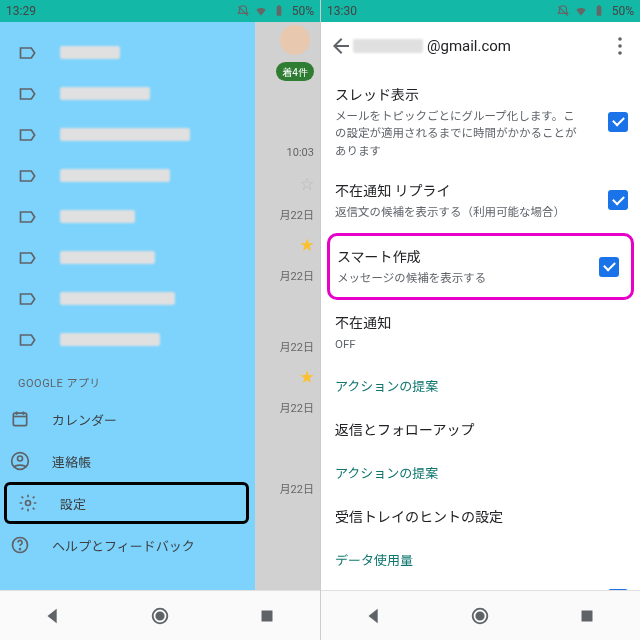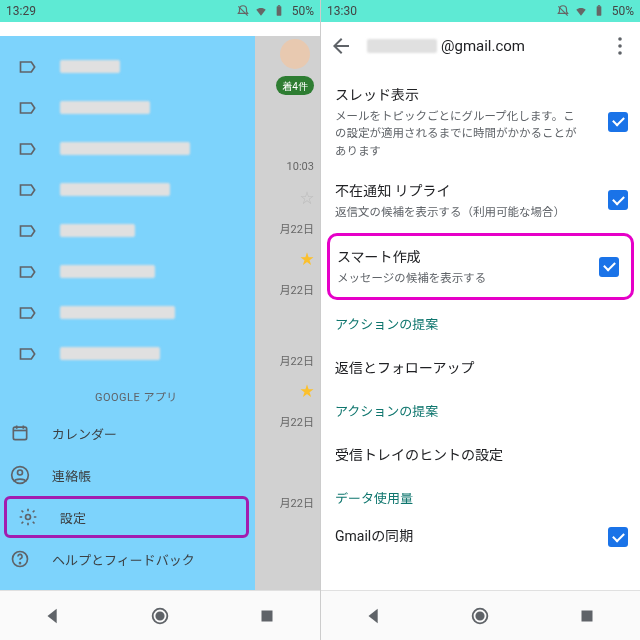--- a/index.html
+++ b/index.html
@@ -1,48 +1,48 @@
 <!DOCTYPE html>
 <html><head>
 <meta charset="utf-8">
 <style>
   * { box-sizing: border-box; margin: 0; padding: 0; }
   body { font-family: Roboto, "Noto Sans JP", sans-serif; background: #fff; width: 640px; height: 640px; overflow: hidden; }
   .container { display: flex; width: 640px; height: 640px; }
   .pane { width: 320px; height: 640px; position: relative; background: #fff; }
   .pane-right { border-left: 1px solid #ccc; }
-  .statusbar { height: 22px; display: flex; align-items: center; padding: 0 6px; font-size: 12px; color: #444; background: #5eead4; }
+  .statusbar { height: 22px; display: flex; align-items: center; padding: 0 6px; font-size: 12px; color: #444; background: #14b8a6; }
   .sb-time { flex: 0 0 auto; }
   .sb-spacer { flex: 1; }
   .sb-icons { display: flex; align-items: center; gap: 4px; }
   .sb-icons svg { width: 14px; height: 14px; display: block; }
   .sb-batt { font-size: 12px; margin-left: 2px; }
 
   
-  .left-body { position: absolute; top: 36px; bottom: 50px; width: 100%; overflow: hidden; text-align: center; }
+  .left-body { position: absolute; top: 22px; bottom: 50px; width: 100%; overflow: hidden; }
   .drawer { width: 255px; height: 100%; background: #7dd3fc; position: relative; z-index: 2; padding-top: 10px; }
   .behind { position: absolute; left: 255px; right: 0; top: 0; bottom: 0; background: rgba(0,0,0,0.18); }
   .behind-inner { position: absolute; left: 0; right: 0; top: 0; bottom: 0; font-size: 11px; color: #666; }
   .behind-row { height: 41px; display: flex; align-items: center; justify-content: flex-end; padding-right: 6px; gap: 4px; }
   .behind-badge { background: #2e7d32; color: #fff; border-radius: 10px; padding: 2px 6px; font-size: 10px; }
   .behind-star { color: #fbc02d; font-size: 14px; }
   .behind-star.gray { color: #bbb; }
   .behind-avatar { width: 30px; height: 30px; border-radius: 50%; background: #e8c9b0; margin-left: auto; margin-right: 4px; margin-top: 6px; }
 
   .label-row { height: 41px; display: flex; align-items: center; padding-left: 18px; gap: 22px; }
   .label-icon { width: 20px; height: 20px; flex: 0 0 20px; color: #5f6368; }
   .label-icon svg { width: 20px; height: 20px; display: block; }
   .blurtext { background: #e0e0e0; border-radius: 2px; filter: blur(1.2px); }
   .section-header { font-size: 11px; color: #5f6368; letter-spacing: 0.5px; padding: 14px 0 8px 18px; }
   .app-row { height: 42px; display: flex; align-items: center; padding-left: 10px; gap: 22px; color: #3c4043; font-size: 13px; }
-  .app-row.highlight { border: 3px solid #a21caf; border-radius: 6px; margin: 0 6px 0 4px; padding-left: 11px; }
+  .app-row.highlight { border: 3px solid #000000; border-radius: 6px; margin: 0 6px 0 4px; padding-left: 11px; }
 
   
   .right-body { position: absolute; top: 22px; bottom: 50px; width: 100%; overflow: hidden; }
-  .topbar { height: 48px; display: flex; align-items: center; padding: 0 8px; gap: 14px; }
+  .topbar { height: 48px; display: flex; align-items: center; padding: 0 8px; }
   .topbar .back { width: 24px; height: 24px; color: #5f6368; }
   .topbar .back svg { width: 24px; height: 24px; }
   .topbar .title { flex: 1; font-size: 15px; color: #202124; display: flex; align-items: center; gap: 4px; }
   .topbar .title .blurtext { height: 14px; }
   .topbar .more { width: 24px; height: 24px; color: #5f6368; }
   .topbar .more svg { width: 24px; height: 24px; }
   .settings-list { padding: 4px 0 0 0; }
   .setting { padding: 10px 14px; position: relative; }
   .setting .stitle { font-size: 14px; color: #202124; margin-bottom: 4px; }
   .setting .ssub { font-size: 11.5px; color: #5f6368; line-height: 1.5; padding-right: 40px; }
@@ -311,20 +311,24 @@
         <div class="setting">
           <div class="stitle">不在通知 リプライ</div>
           <div class="ssub">返信文の候補を表示する（利用可能な場合）</div>
           <div class="checkbox"></div>
         </div>
         <div class="setting highlight">
           <div class="stitle">スマート作成</div>
           <div class="ssub">メッセージの候補を表示する</div>
           <div class="checkbox"></div>
         </div>
+        <div class="setting">
+          <div class="stitle">不在通知</div>
+          <div class="ssub">OFF</div>
+        </div>
         <div class="link-row">アクションの提案</div>
         <div class="plain-row">返信とフォローアップ</div>
         <div class="link-row">アクションの提案</div>
         <div class="plain-row">受信トレイのヒントの設定</div>
         <div class="link-row">データ使用量</div>
         <div class="setting" style="padding:6px 14px;">
           <div class="stitle">Gmailの同期</div>
           <div class="checkbox"></div>
         </div>
       </div>

